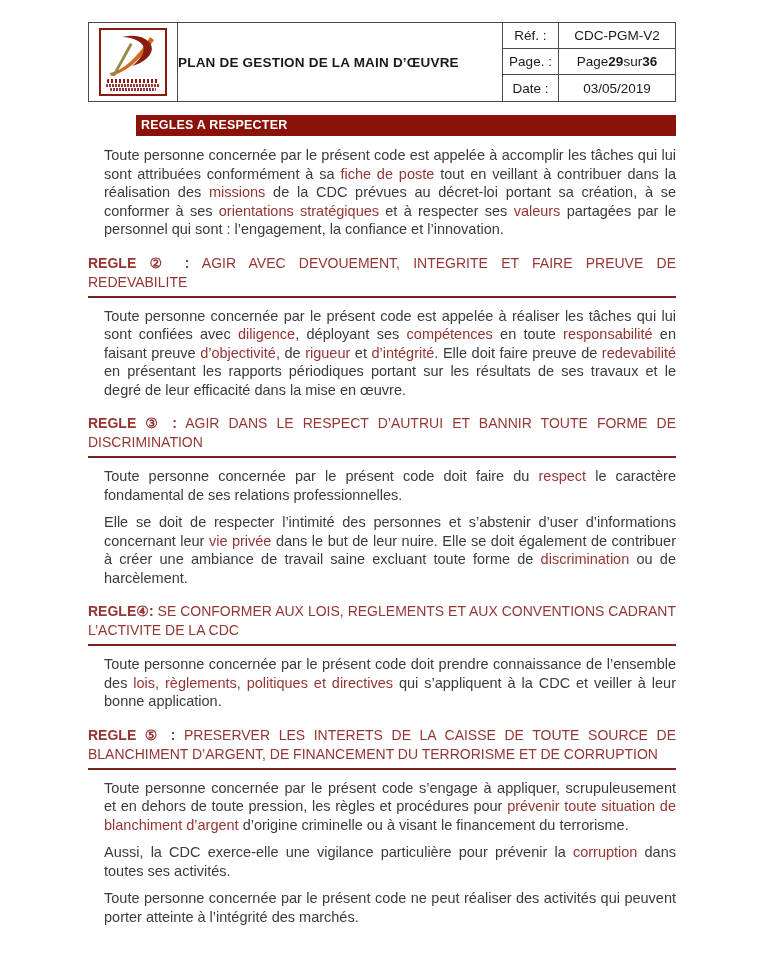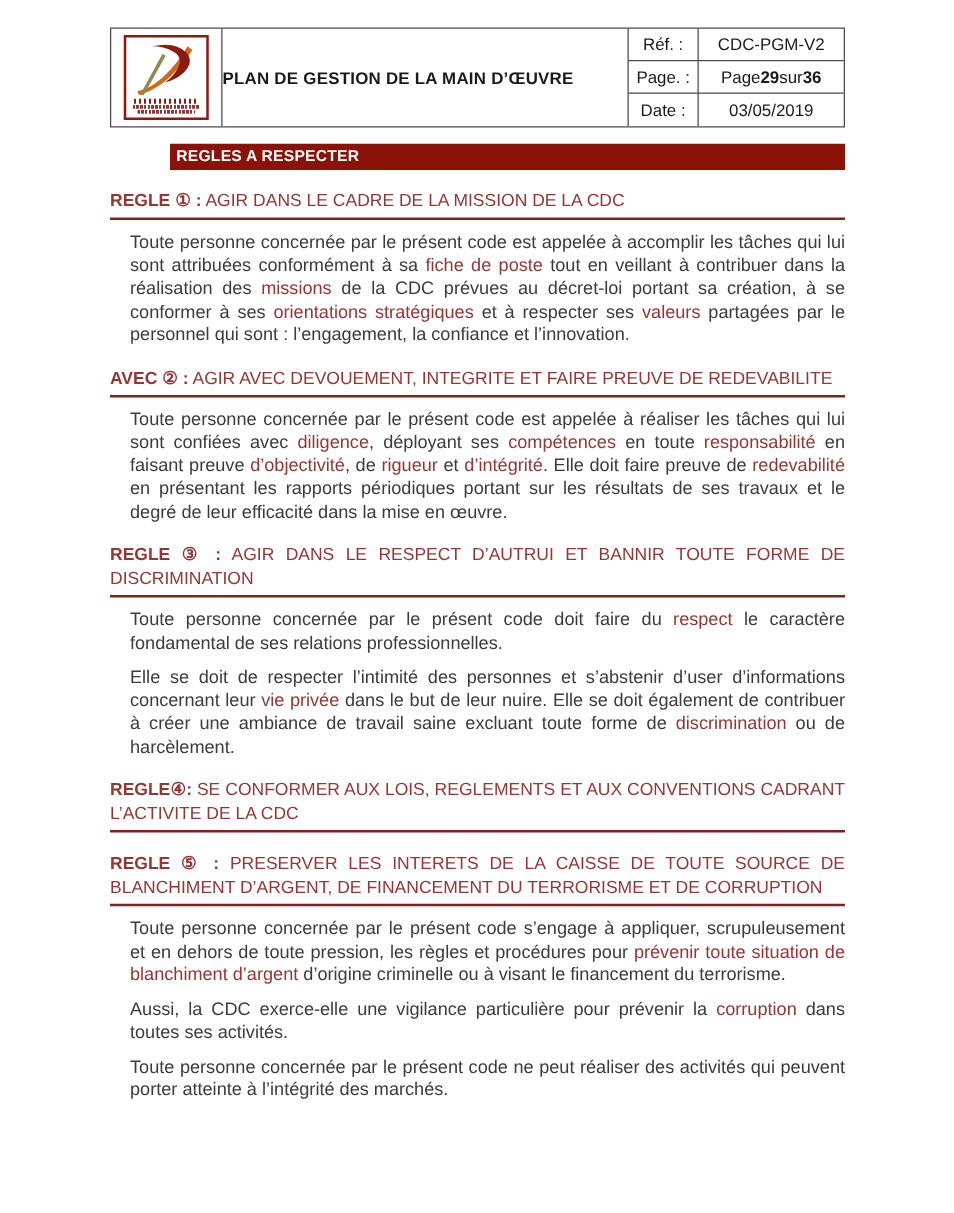--- a/index.html
+++ b/index.html
@@ -91,37 +91,37 @@
             <span class="bold">36</span>
           </div>
         <div class="meta-cell meta-label last">Date :</div>
         <div class="meta-cell last">03/05/2019</div>
       </div>
     </div>
 
     <div class="banner">REGLES A RESPECTER</div>
 
     <div class="section">
-      <div class="rule-heading"><span class="label">REGLE ① :</span><span> AGIR DANS LE CADRE DE LA MISSION DE LA CDC</span></div>
       <div class="para"><span>Toute personne concernée par le présent code est appelée à accomplir les tâches qui lui sont attribuées conformément à sa </span><span class="hl">fiche de poste</span><span> tout en veillant à contribuer dans la réalisation des </span><span class="hl">missions</span><span> de la CDC prévues au décret-loi portant sa création, à se conformer à ses </span><span class="hl">orientations stratégiques</span><span> et à respecter ses </span><span class="hl">valeurs</span><span> partagées par le personnel qui sont : l’engagement, la confiance et l’innovation.</span></div>
     </div>
 
     <div class="section">
-      <div class="rule-heading"><span class="label">AVEC ② :</span><span> AGIR AVEC DEVOUEMENT, INTEGRITE ET FAIRE PREUVE DE REDEVABILITE</span></div>
+      <div class="rule-heading"><span class="label">REGLE ② :</span><span> AGIR AVEC DEVOUEMENT, INTEGRITE ET FAIRE PREUVE DE REDEVABILITE</span></div>
       <div class="para"><span>Toute personne concernée par le présent code est appelée à réaliser les tâches qui lui sont confiées avec </span><span class="hl">diligence</span><span>, déployant ses </span><span class="hl">compétences</span><span> en toute </span><span class="hl">responsabilité</span><span> en faisant preuve </span><span class="hl">d’objectivité</span><span>, de </span><span class="hl">rigueur</span><span> et </span><span class="hl">d’intégrité</span><span>. Elle doit faire preuve de </span><span class="hl">redevabilité</span><span> en présentant les rapports périodiques portant sur les résultats de ses travaux et le degré de leur efficacité dans la mise en œuvre.</span></div>
     </div>
 
     <div class="section">
       <div class="rule-heading"><span class="label">REGLE ③ :</span><span> AGIR DANS LE RESPECT D’AUTRUI ET BANNIR TOUTE FORME DE DISCRIMINATION</span></div>
       <div class="para"><span>Toute personne concernée par le présent code doit faire du </span><span class="hl">respect</span><span> le caractère fondamental de ses relations professionnelles.</span></div>
       <div class="para"><span>Elle se doit de respecter l’intimité des personnes et s’abstenir d’user d’informations concernant leur </span><span class="hl">vie privée</span><span> dans le but de leur nuire. Elle se doit également de contribuer à créer une ambiance de travail saine excluant toute forme de </span><span class="hl">discrimination</span><span> ou de harcèlement.</span></div>
     </div>
 
     <div class="section">
       <div class="rule-heading"><span class="label">REGLE④:</span><span> SE CONFORMER AUX LOIS, REGLEMENTS ET AUX CONVENTIONS CADRANT L’ACTIVITE DE LA CDC</span></div>
+      <div class="para"><span>Toute personne concernée par le présent code doit prendre connaissance de l’ensemble des </span><span class="hl">lois, règlements, politiques et directives</span><span> qui s’appliquent à la CDC et veiller à leur bonne application.</span></div>
     </div>
 
     <div class="section">
       <div class="rule-heading"><span class="label">REGLE ⑤ :</span><span> PRESERVER LES INTERETS DE LA CAISSE DE TOUTE SOURCE DE BLANCHIMENT D’ARGENT, DE FINANCEMENT DU TERRORISME ET DE CORRUPTION</span></div>
       <div class="para"><span>Toute personne concernée par le présent code s’engage à appliquer, scrupuleusement et en dehors de toute pression, les règles et procédures pour </span><span class="hl">prévenir toute situation de blanchiment d’argent</span><span> d’origine criminelle ou à visant le financement du terrorisme.</span></div>
       <div class="para"><span>Aussi, la CDC exerce-elle une vigilance particulière pour prévenir la </span><span class="hl">corruption</span><span> dans toutes ses activités.</span></div>
       <div class="para"><span>Toute personne concernée par le présent code ne peut réaliser des activités qui peuvent porter atteinte à l’intégrité des marchés.</span></div>
     </div>
 
   </div>

